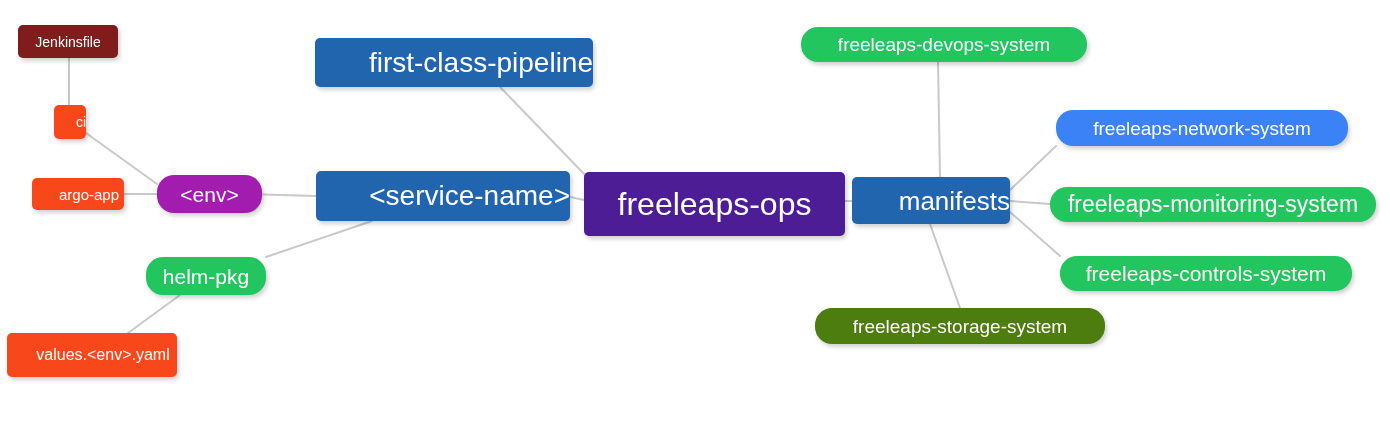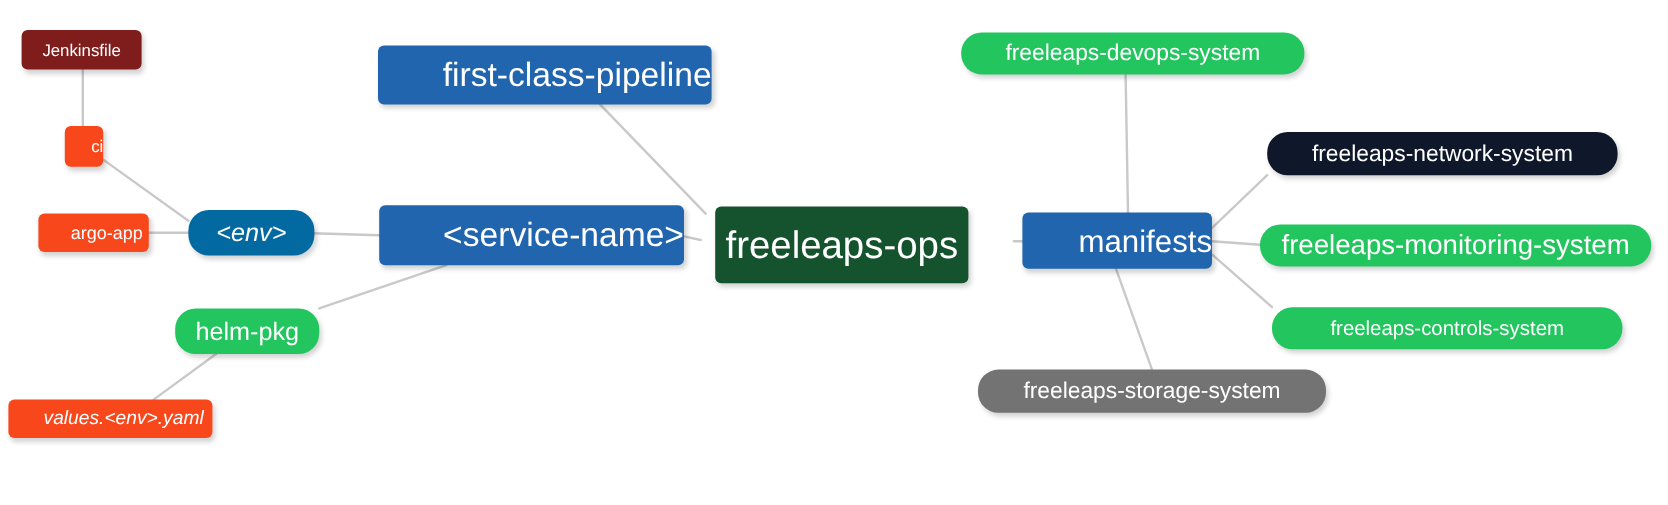--- a/index.html
+++ b/index.html
@@ -66,50 +66,50 @@
   <div id="nodes">
       <div class="node n-orange" style="left: 18px; top: 25px; width: 100px; height: 33px; font-size: 14px; background: #7f1d1d;">
         <span>Jenkinsfile</span>
       </div>
       <div class="node n-red" style="left: 54px; top: 105px; width: 32px; height: 34px; font-size: 14px; background: rgb(249, 71, 28);">
         <span>ci</span>
       </div>
       <div class="node n-red" style="left: 32px; top: 178px; width: 92px; height: 32px; font-size: 15px; background: rgb(249, 71, 28);">
         <span>argo-app</span>
       </div>
-      <div class="node n-green" style="left: 157px; top: 175px; width: 105px; height: 38px; font-size: 21px; background: #0369a1; font-style: italic;">
+      <div class="node n-green" style="left: 157px; top: 175px; width: 105px; height: 38px; font-size: 21px; background: #a21caf;">
         <span>&lt;env&gt;</span>
       </div>
       <div class="node n-green" style="left: 146px; top: 257px; width: 120px; height: 38px; font-size: 21px; background: rgb(34, 197, 94);">
         <span>helm-pkg</span>
       </div>
-      <div class="node n-red" style="left: 7px; top: 333px; width: 170px; height: 32px; font-size: 16px; background: rgb(249, 71, 28); font-style: italic;">
+      <div class="node n-red" style="left: 7px; top: 333px; width: 170px; height: 44px; font-size: 16px; background: rgb(249, 71, 28);">
         <span>values.&lt;env&gt;.yaml</span>
       </div>
       <div class="node n-blue" style="left: 315px; top: 38px; width: 278px; height: 49px; font-size: 28px; background: rgb(33, 101, 174);">
         <span>first-class-pipeline</span>
       </div>
       <div class="node n-blue" style="left: 316px; top: 171px; width: 254px; height: 50px; font-size: 28px; background: rgb(33, 101, 174);">
         <span>&lt;service-name&gt;</span>
       </div>
-      <div class="node n-root" style="left: 584px; top: 172px; width: 211px; height: 64px; font-size: 32px; background: #14532d; margin-left: 12px;">
+      <div class="node n-root" style="left: 584px; top: 172px; width: 261px; height: 64px; font-size: 32px; background: #4c1d95;">
         <span>freeleaps-ops</span>
       </div>
       <div class="node n-blue" style="left: 852px; top: 177px; width: 158px; height: 47px; font-size: 26px; background: rgb(33, 101, 174);">
         <span>manifests</span>
       </div>
       <div class="node n-green" style="left: 801px; top: 27px; width: 286px; height: 35px; font-size: 19px; background: rgb(34, 197, 94);">
         <span>freeleaps-devops-system</span>
       </div>
-      <div class="node n-green" style="left: 1056px; top: 110px; width: 292px; height: 36px; font-size: 19px; background: #0f172a;">
+      <div class="node n-green" style="left: 1056px; top: 110px; width: 292px; height: 36px; font-size: 19px; background: #3b82f6;">
         <span>freeleaps-network-system</span>
       </div>
       <div class="node n-green" style="left: 1050px; top: 187px; width: 326px; height: 35px; font-size: 23px; background: rgb(34, 197, 94);">
         <span>freeleaps-monitoring-system</span>
       </div>
-      <div class="node n-green" style="left: 1060px; top: 256px; width: 292px; height: 35px; font-size: 17px; background: rgb(34, 197, 94);">
+      <div class="node n-green" style="left: 1060px; top: 256px; width: 292px; height: 35px; font-size: 21px; background: rgb(34, 197, 94);">
         <span>freeleaps-controls-system</span>
       </div>
-      <div class="node n-green" style="left: 815px; top: 308px; width: 290px; height: 36px; font-size: 19px; background: #737373;">
+      <div class="node n-green" style="left: 815px; top: 308px; width: 290px; height: 36px; font-size: 19px; background: #4d7c0f;">
         <span>freeleaps-storage-system</span>
       </div>
     </div>
 </div>
 
 </body></html>

